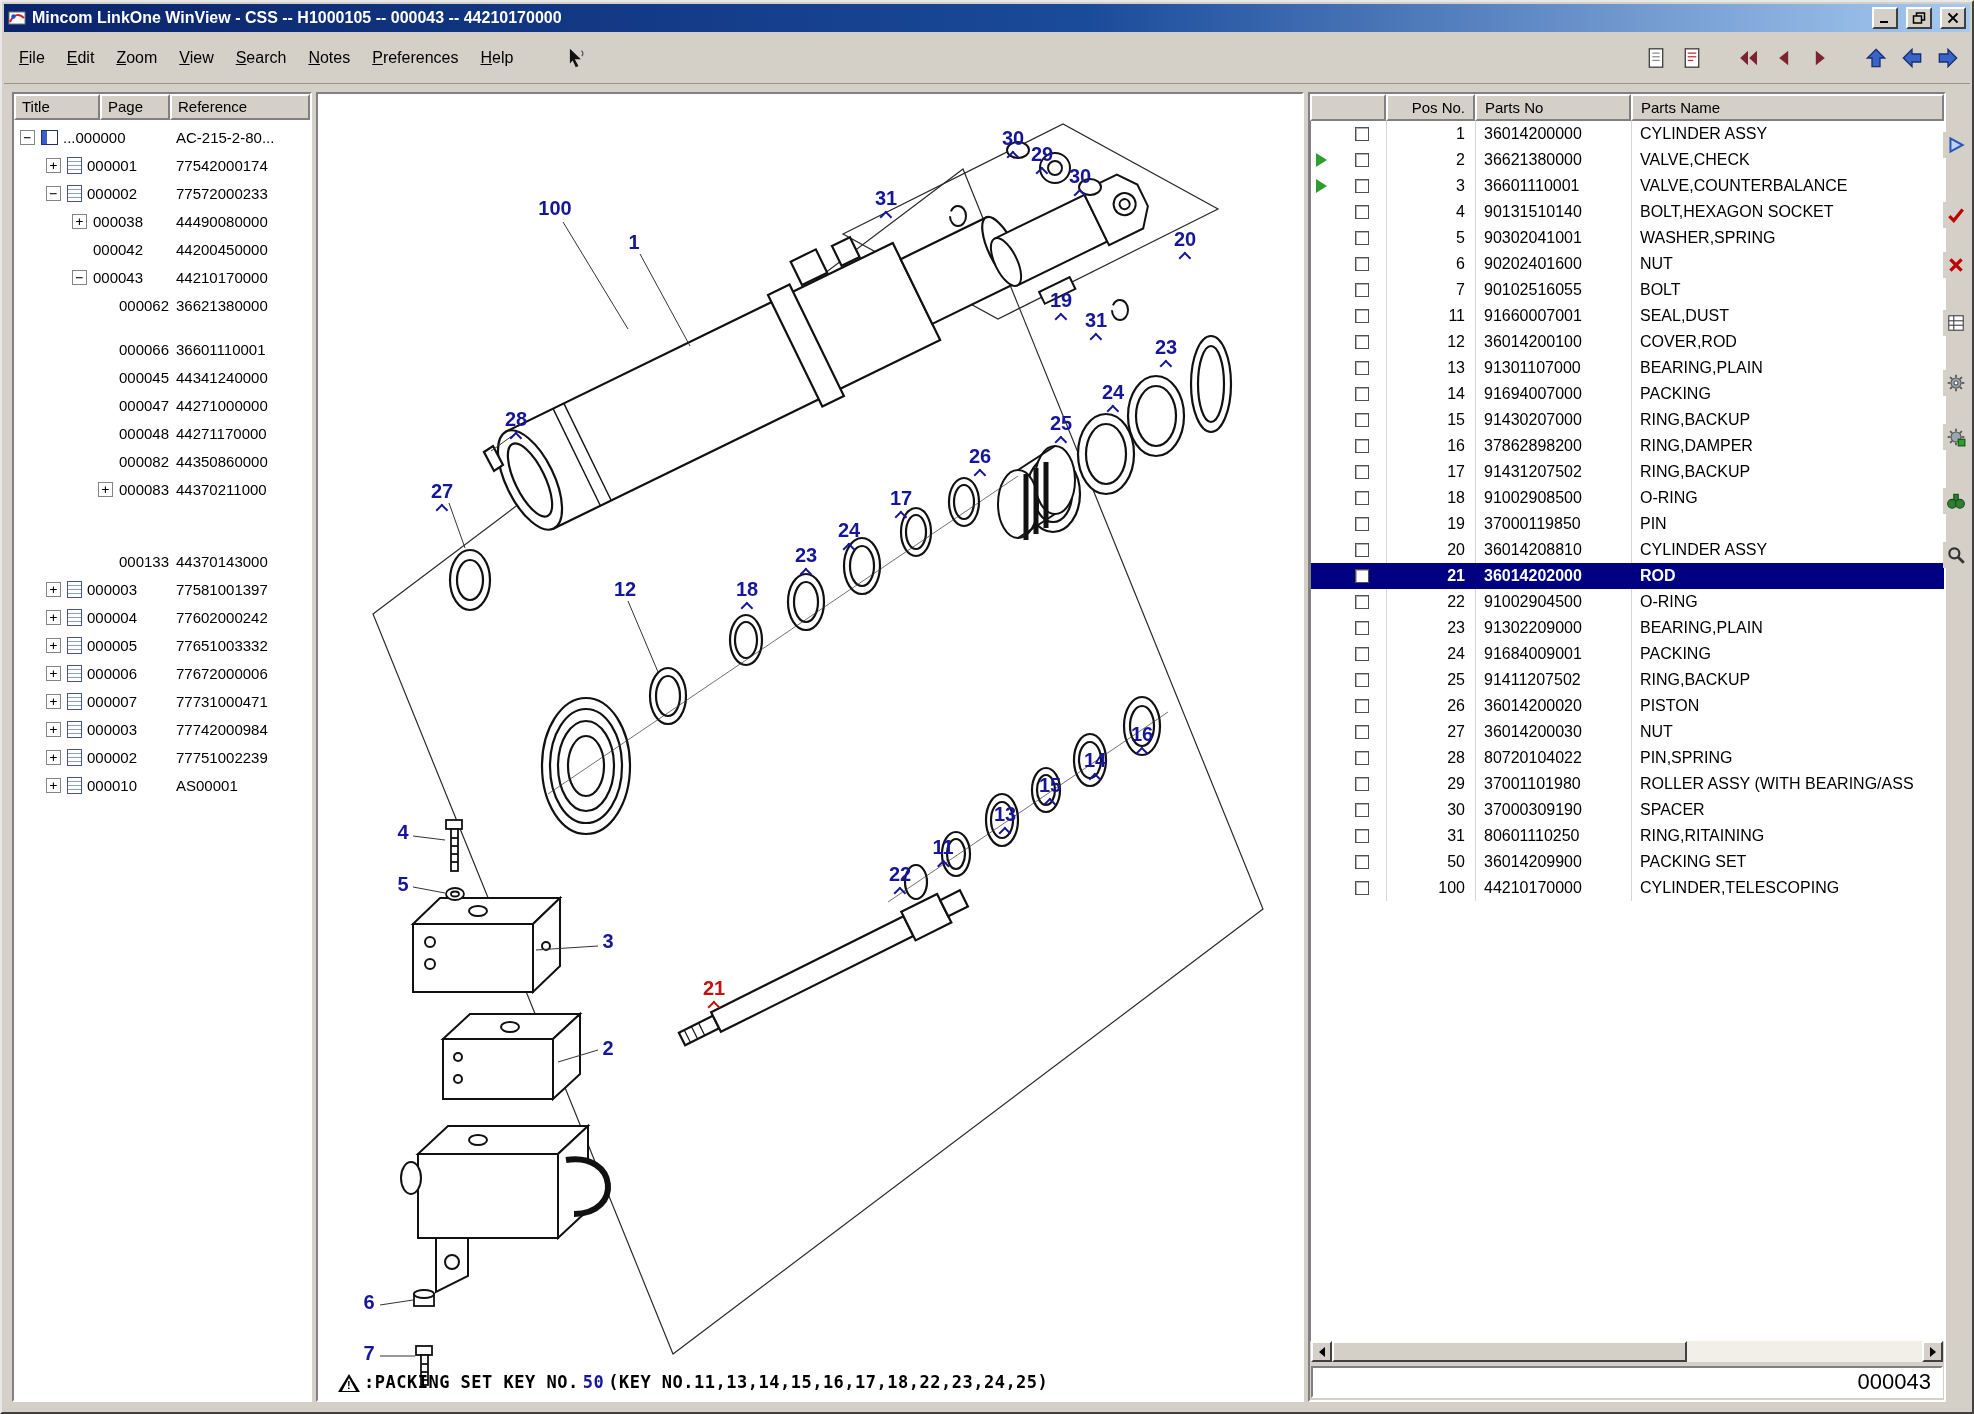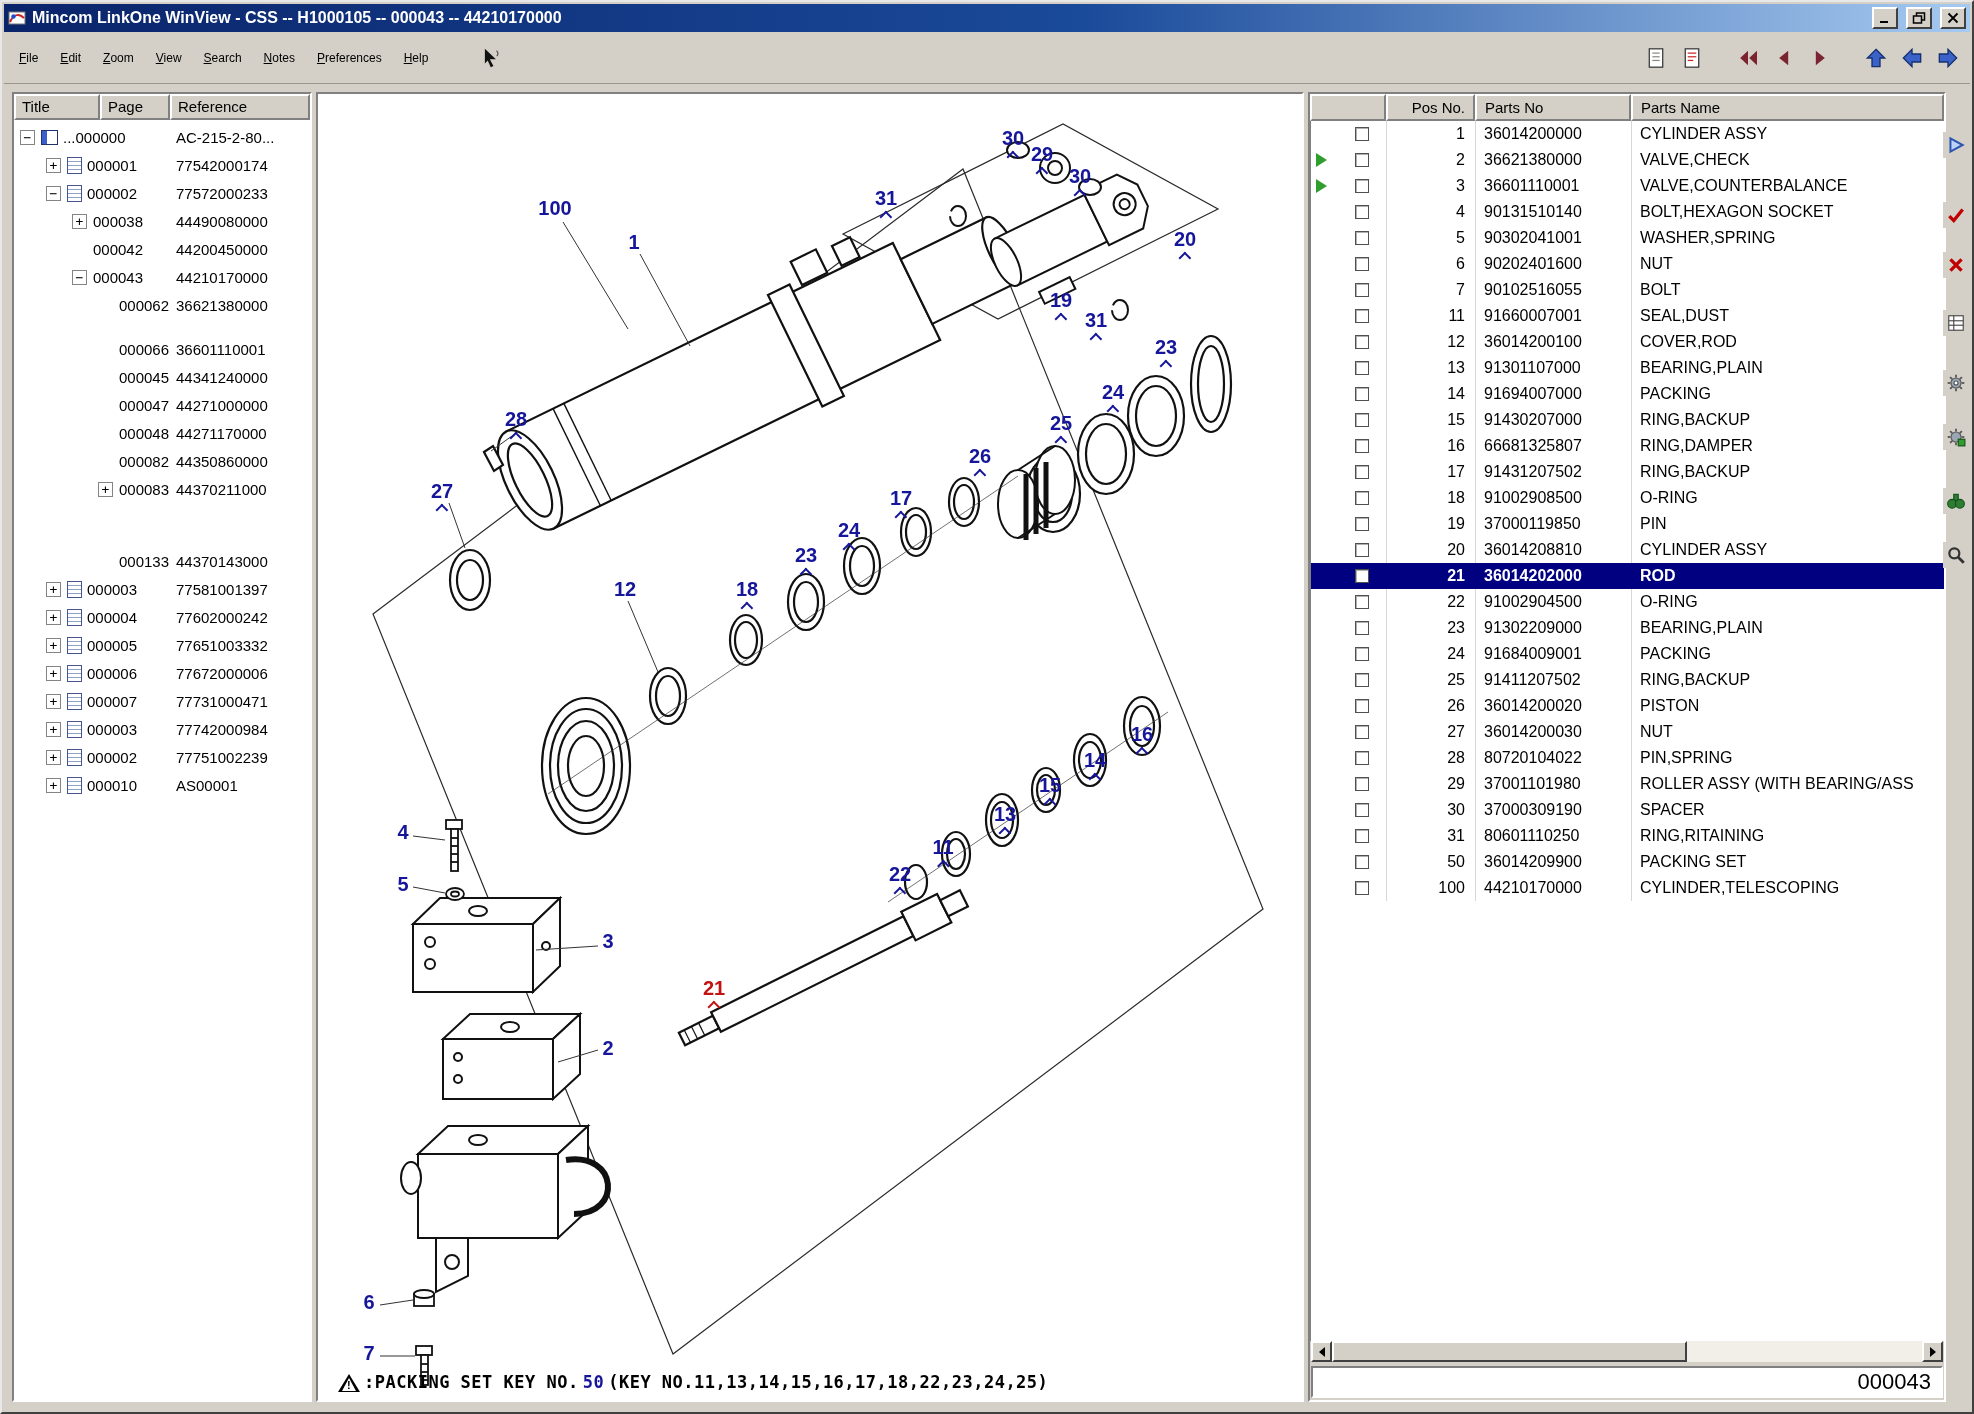--- a/index.html
+++ b/index.html
@@ -8,21 +8,21 @@
 .window{position:absolute;inset:0;border:2px solid;border-color:#e8e8e8 #404040 #404040 #e8e8e8;background:#d4d0c8}
 
 .titlebar{position:absolute;left:2px;top:2px;right:2px;height:28px;background:linear-gradient(90deg,#0a246a 0%,#1a4a9a 55%,#a6caf0 100%);display:flex;align-items:center;padding:0 4px;gap:6px}
 .title-text{color:#fff;font-weight:bold;font-size:16px;white-space:nowrap;flex:1;overflow:hidden}
 .tb-btn{width:26px;height:22px;background:#d4d0c8;border:2px solid;border-color:#fff #404040 #404040 #fff;display:flex;align-items:center;justify-content:center;flex:none}
 .tb-btn+.tb-btn{margin-left:2px}
 .close-gap{margin-left:6px}
 
 .menubar{position:absolute;left:2px;top:30px;right:2px;height:52px;display:flex;align-items:center;padding:0 4px;border-bottom:1px solid #9a968e;background:#d4d0c8}
 .menus{display:flex;align-items:center}
-.menu-item{padding:6px 11px;font-size:12px;cursor:default}
+.menu-item{padding:6px 11px;font-size:16px;cursor:default}
 .menu-item u{text-decoration:underline}
 .tool-btn{width:36px;height:36px;display:flex;align-items:center;justify-content:center;background:#d4d0c8;border:1px solid transparent}
 .pointer-tool{margin-left:34px}
 .nav-toolbar{margin-left:auto;display:flex;align-items:center}
 .tgap{width:20px}
 
 .content{position:absolute;left:0;top:84px;right:0;bottom:0}
 .sunken{border:2px solid;border-color:#808080 #fff #fff #808080;background:#fff}
 .tree-panel{position:absolute;left:10px;top:6px;width:300px;bottom:10px;display:flex;flex-direction:column;overflow:hidden}
 .tree-header{display:grid;grid-template-columns:86px 70px 1fr;flex:none}
@@ -625,21 +625,21 @@
             </span>
             <span class="pc pos">15</span>
             <span class="pc pno">91430207000</span>
             <span class="pc pname">RING,BACKUP</span>
           </div>
           <div class="prow">
             <span class="pc c0">
               <i class="checkbox"></i>
             </span>
             <span class="pc pos">16</span>
-            <span class="pc pno">66681325807</span>
+            <span class="pc pno">37862898200</span>
             <span class="pc pname">RING,DAMPER</span>
           </div>
           <div class="prow">
             <span class="pc c0">
               <i class="checkbox"></i>
             </span>
             <span class="pc pos">17</span>
             <span class="pc pno">91431207502</span>
             <span class="pc pname">RING,BACKUP</span>
           </div>

